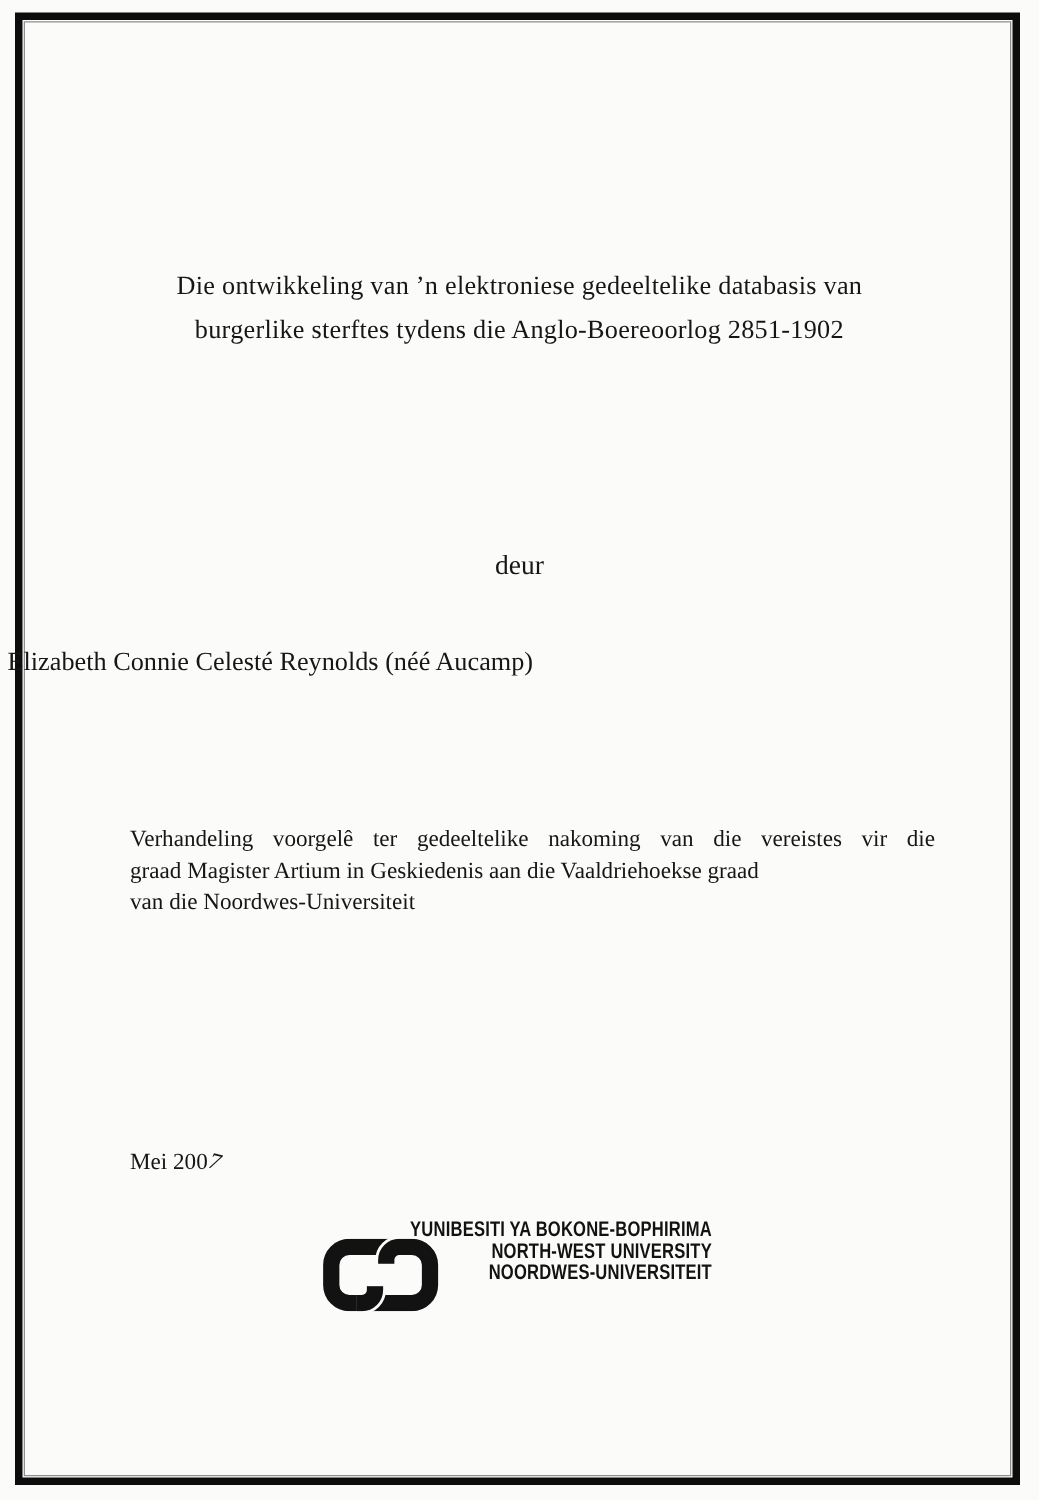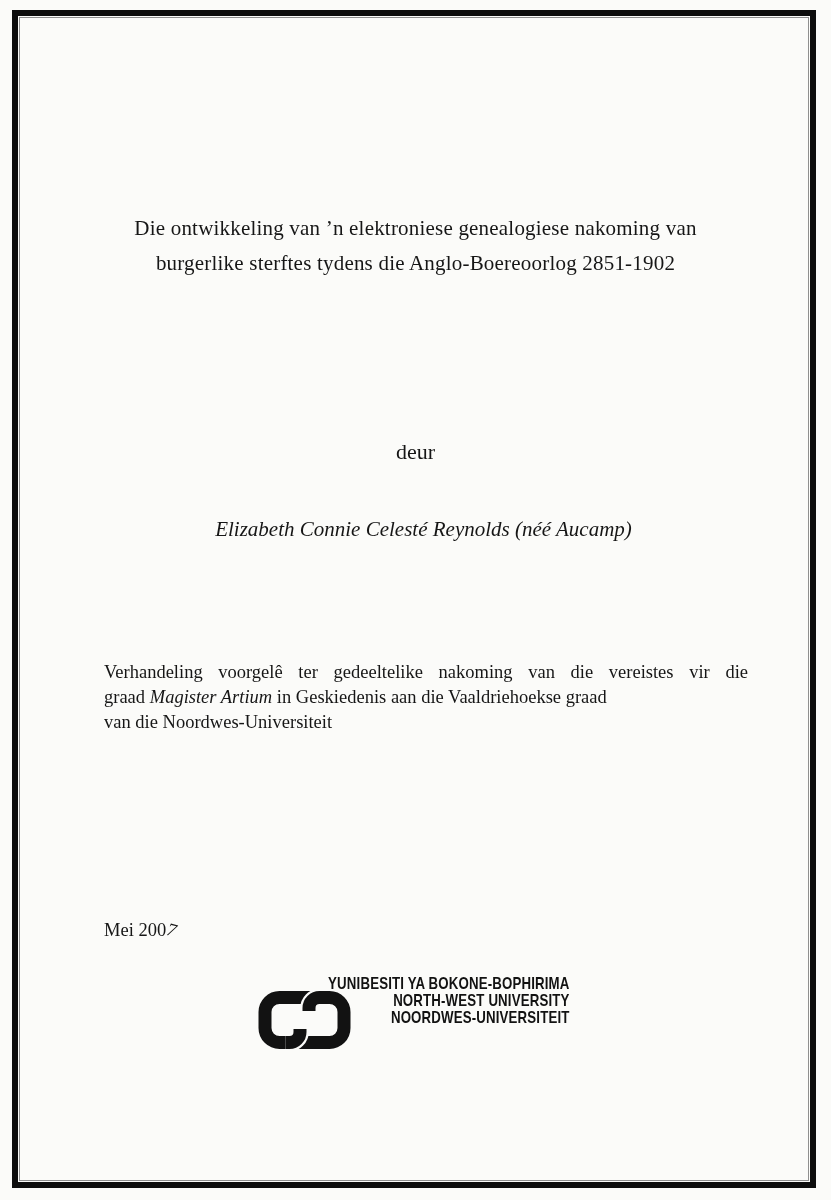--- a/index.html
+++ b/index.html
@@ -41,38 +41,37 @@
   }
   .byline{
     position:absolute;
     left:0; right:0; top:441px;
     text-align:center;
     font-size:22px;
     line-height:22px;
   }
   .author{
     position:absolute;
-    left:16px; right:0; top:516px;
-    text-align:center;
+    left:6px; right:0; top:516px;
+    text-align:left;
     font-size:21px;
     line-height:26px;
-    font-style:italic;
   }
   .statement{
     position:absolute;
     left:104px; top:660px;
     width:644px;
     font-size:18.5px;
     line-height:25px;
   }
   .statement .justified{
     text-align:justify;
     text-align-last:justify;
   }
-  .statement .italic{ font-style:italic; }
+  .statement .italic{ }
   .supervisor{
     position:absolute;
     left:104px; top:891px;
     font-size:18.5px;
     line-height:24px;
   }
   .date-line{
     position:absolute;
     left:104px; top:918px;
     font-size:18.5px;
@@ -117,21 +116,21 @@
   }
 </style>
 </head>
 <body>
 
 <div class="page">
 
   <div class="frame"></div>
 
   <div class="title">
-    <div>Die ontwikkeling van ’n elektroniese genealogiese nakoming van</div>
+    <div>Die ontwikkeling van ’n elektroniese gedeeltelike databasis van</div>
     <div>burgerlike sterftes tydens die Anglo-Boereoorlog 2851-1902</div>
   </div>
 
   <div class="byline">deur</div>
 
   <div class="author">Elizabeth Connie Celesté Reynolds (néé Aucamp)</div>
 
   <div class="statement">
     <div class="justified">Verhandeling voorgelê ter gedeeltelike nakoming van die vereistes vir die</div>
     <div><span>graad </span><span class="italic">Magister Artium</span><span> in Geskiedenis aan die Vaaldriehoekse graad</span></div>

